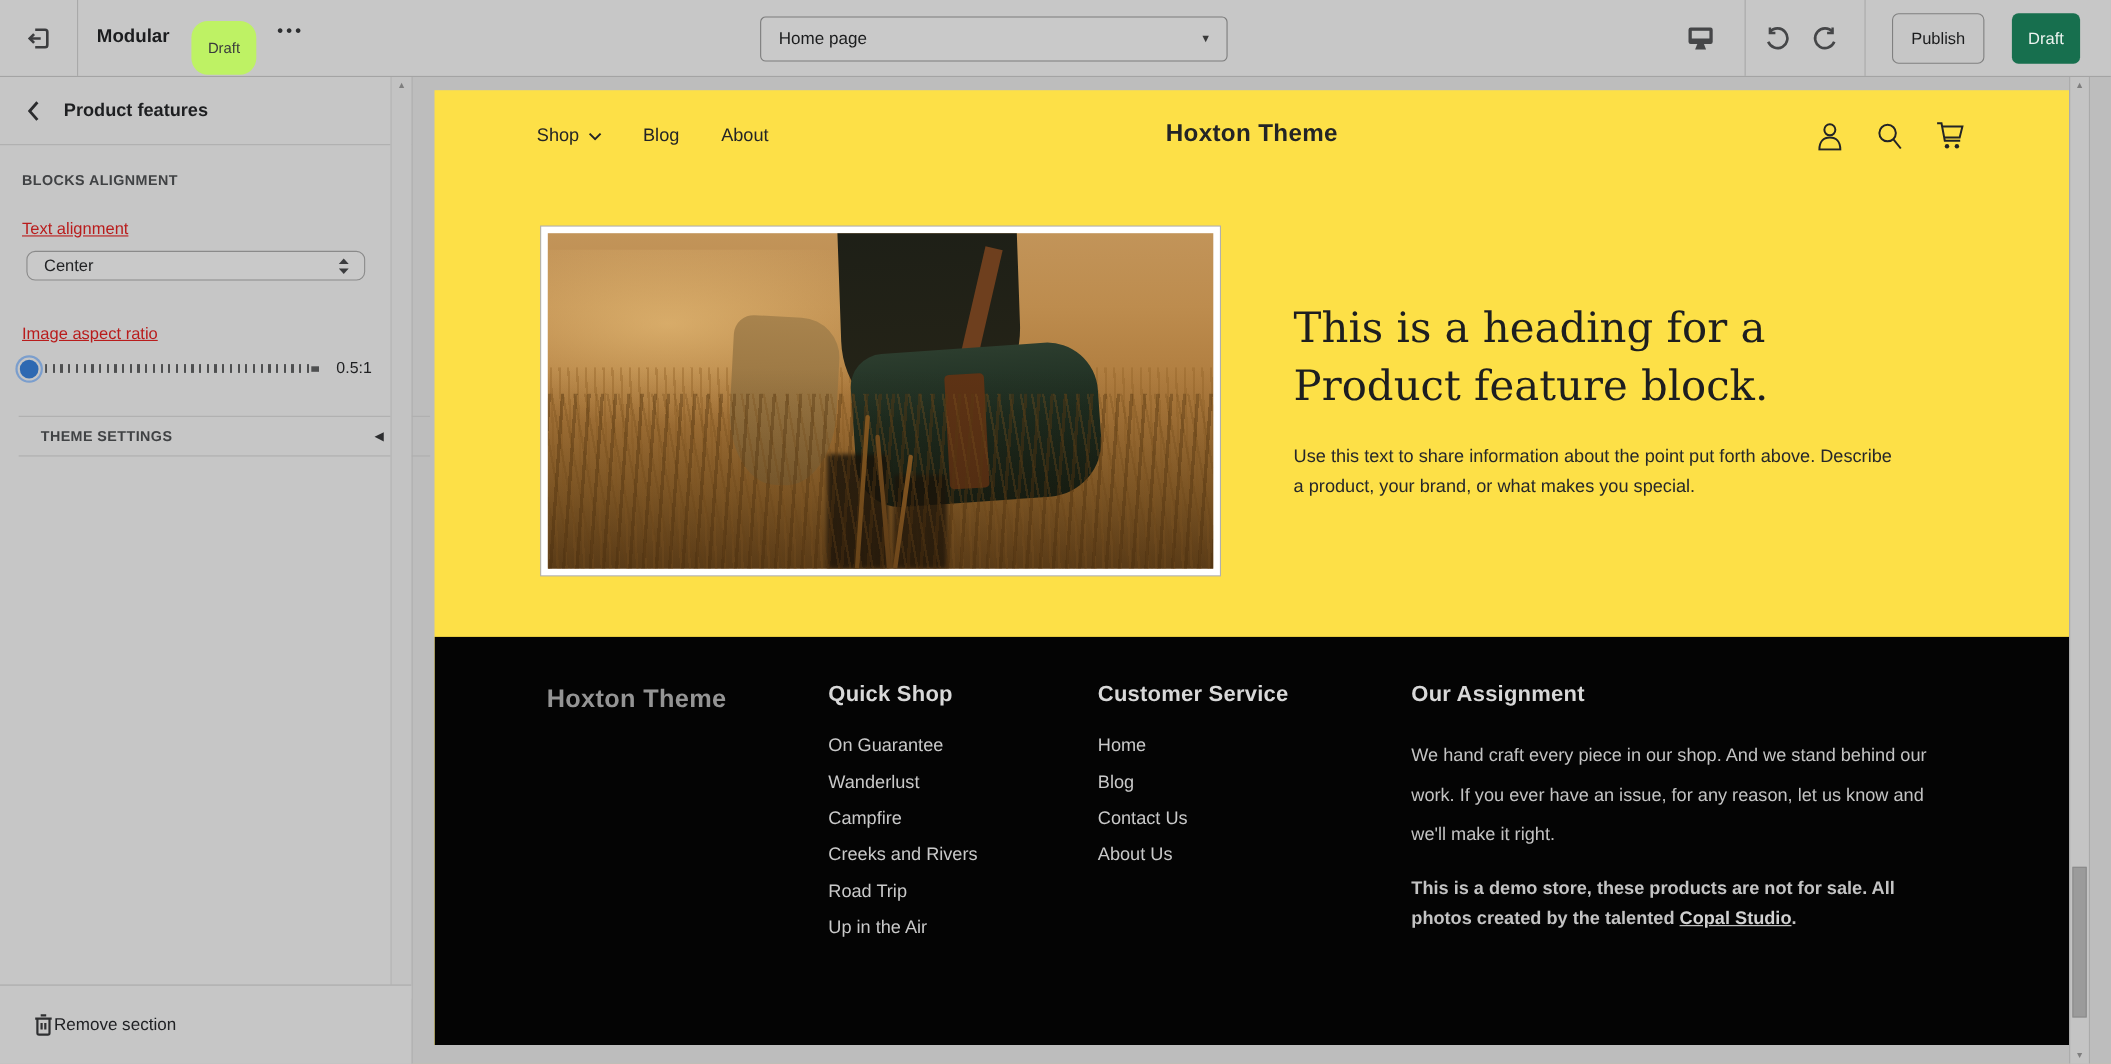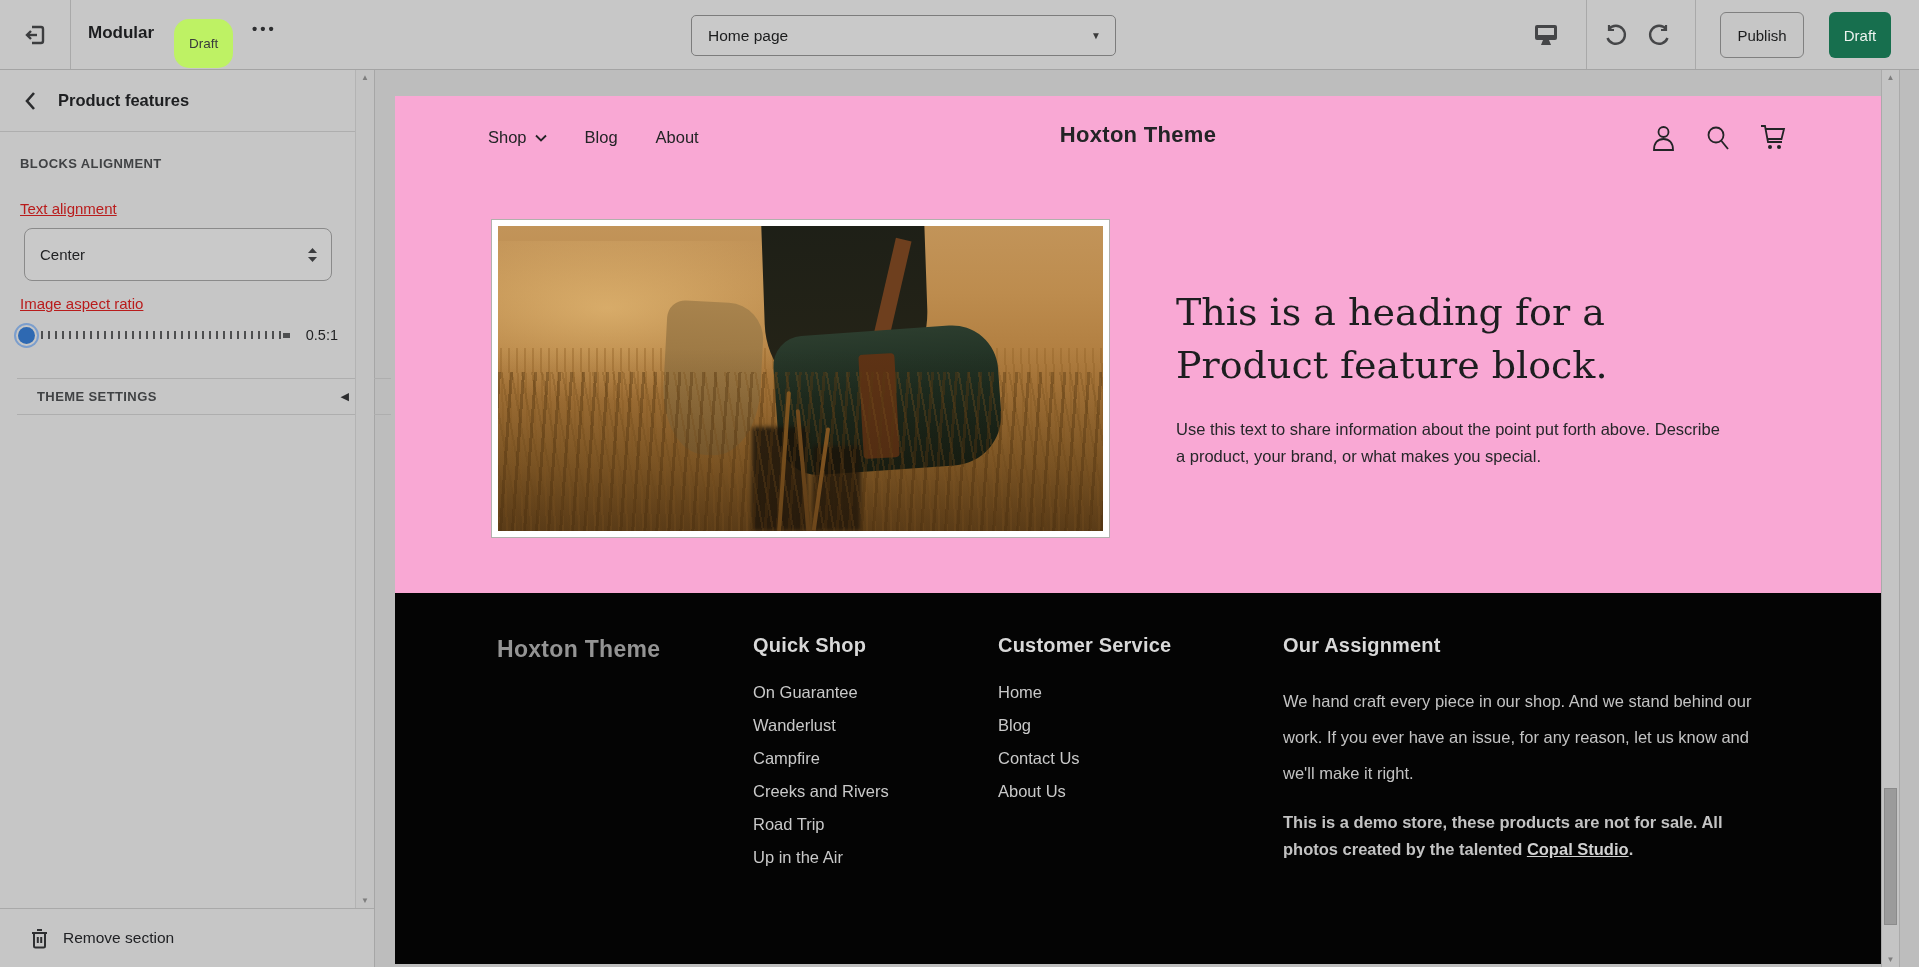--- a/index.html
+++ b/index.html
@@ -37,21 +37,21 @@
              background:#c6c6c6; border-right:1px solid #a6a6a6; }
   .sb-header { position:absolute; left:0; top:0; width:100%; height:62px;
                border-bottom:1px solid #aeaeae; display:flex; align-items:center;
                padding-left:24px; gap:21px; }
   .sb-back { display:flex; align-items:center; cursor:pointer; }
   .sb-title { font-size:16.5px; font-weight:700; color:#1e1f21; }
   .sb-section-label { position:absolute; left:20px; top:86px; font-size:13px; font-weight:700;
                       letter-spacing:.4px; color:#404244; }
   .fld-label { position:absolute; left:20px; font-size:15px; color:#b91c1c;text-decoration:underline; }
   .lbl-text-align { top:130px; }
-  .select { position:absolute; left:24px; top:158px; width:308px; height:53px;
+  .select { position:absolute; left:24px; top:158px; width:308px; height:27px;
             border:1px solid #8a8a8a; border-radius:8px; background:#c9c9c9;
             display:flex; align-items:center; justify-content:space-between;
             padding:0 13px 0 15px; font-size:15px; color:#222325; cursor:pointer; }
   .lbl-aspect { top:225px; }
   .slider-row { position:absolute; left:18px; top:252px; width:320px; height:26px;
                 display:flex; align-items:center; }
   .slider-thumb { width:17px; height:17px; border-radius:50%; background:#2e69b2;
                   box-shadow:0 0 0 2px #c6c6c6, 0 0 0 4px #7b9ecd; flex:none; cursor:pointer; }
   .slider-track { flex:1; height:8px; margin-left:6px;
                   background:repeating-linear-gradient(to right,#4e4f50 0 2px,rgba(0,0,0,0) 2px 7px); }
@@ -62,28 +62,28 @@
                     display:flex; align-items:center; justify-content:space-between;
                     padding:0 42px 0 20px; cursor:pointer; }
   .ts-label { font-size:13px; font-weight:700; letter-spacing:.4px; color:#404244; }
   .ts-arrow { font-size:11px; color:#2c2d2f; }
   .sb-scroll { position:absolute; right:0; top:0; width:19px; height:838px;
                background:#c3c3c3; border-left:1px solid #b3b3b3; }
   .sb-scroll .arr-up, .preview-scroll .arr-up { position:absolute; top:3px; left:0; width:100%;
                text-align:center; font-size:8px; color:#7e7e7e; }
   .sb-scroll .arr-dn, .preview-scroll .arr-dn { position:absolute; bottom:3px; left:0; width:100%;
                text-align:center; font-size:8px; color:#7e7e7e; }
-  .remove-bar { position:absolute; left:0; bottom:0; width:100%; height:59px;
+  .remove-bar { position:absolute; left:0; bottom:0; width:100%; height:72px;
                 border-top:1px solid #a9a9a9; display:flex; align-items:center;
-                padding-left:30px; gap:14px; cursor:pointer; background:#c6c6c6;margin-top:35px; }
+                padding-left:30px; cursor:pointer; background:#c6c6c6;margin-top:35px; }
   .remove-label { font-size:15.5px; color:#202124; }
 
   
-  .preview { position:absolute; left:395px; top:96px; width:1486px; height:868px;
-             background:#f9a8d4; overflow:hidden; }
+  .preview { position:absolute; left:395px; top:82px; width:1486px; height:868px;
+             background:#fde047; overflow:hidden; }
   .pv-header { position:absolute; left:0; top:0; width:100%; height:90px; }
   .pv-nav { position:absolute; left:93px; top:32px; display:flex; align-items:center; gap:38px;
             font-size:16.5px; color:#232426; }
   .pv-nav .nav-item { display:flex; align-items:center; gap:8px; cursor:pointer; }
   .pv-store-title { position:absolute; left:0; top:26px; width:100%; text-align:center;
                     font-size:22px; font-weight:600; letter-spacing:.3px; color:#232426; }
   .pv-icons { position:absolute; right:95px; top:28px; display:flex; align-items:center; gap:29px; }
   .pv-icons span { cursor:pointer; display:flex; }
 
   .feature-img { position:absolute; left:97px; top:124px; width:617px; height:317px;

